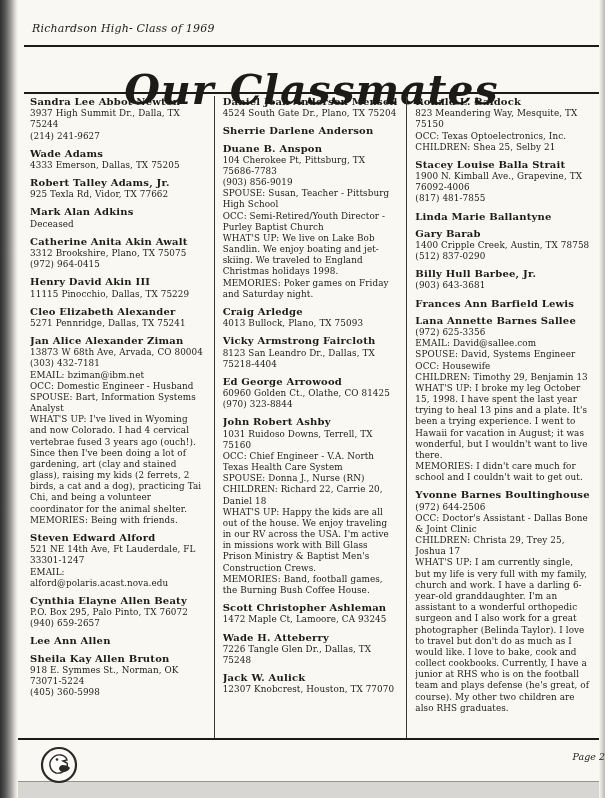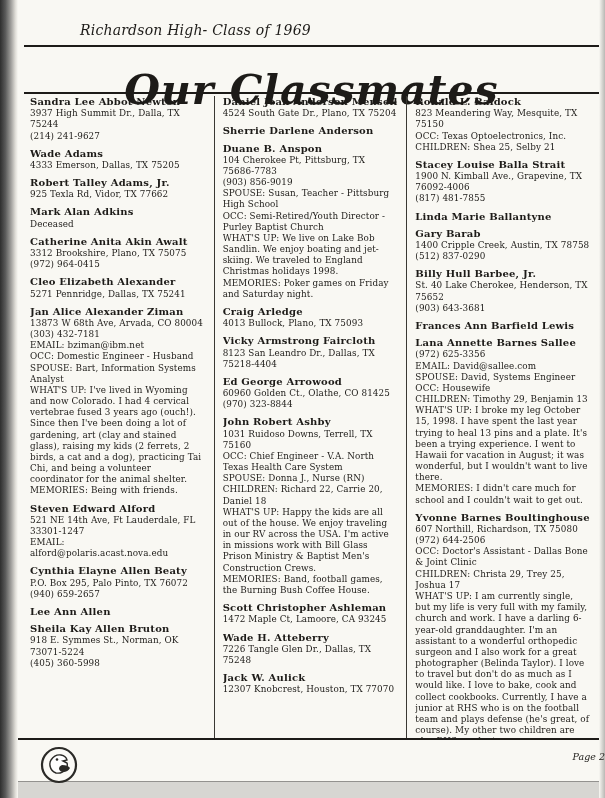--- a/index.html
+++ b/index.html
@@ -1,20 +1,20 @@
 <!DOCTYPE html>
 <html><head>
 <meta charset="utf-8">
 <style>
   html,body{margin:0;padding:0;background:#c9c8c4;}
   .scan{position:relative;width:605px;height:798px;overflow:hidden;background:#f9f8f3;font-family:"DejaVu Serif", serif;color:#1d1b18;}
   .gutter{position:absolute;left:0;top:0;bottom:0;width:18px;background:linear-gradient(to right,#2e2e2e 0%,#5a5a5a 30%,#9d9c99 60%,#dedcd6 85%,#f9f8f3 100%);z-index:5;}
   .right-edge{position:absolute;right:0;top:0;bottom:0;width:6px;background:linear-gradient(to left,#b9b8b4,#f9f8f3);z-index:5;}
   .page-bottom{position:absolute;left:0;right:0;top:781px;bottom:0;background:#d7d6d2;border-top:1px solid #93928f;z-index:4;}
-  .banner{position:absolute;top:22px;left:32px;font-style:italic;font-size:14px;letter-spacing:.2px;margin-left:48px;}
+  .banner{position:absolute;top:22px;left:32px;font-style:italic;font-size:11px;letter-spacing:.2px;}
   .banner-rule{position:absolute;top:45px;left:24px;right:0;height:2px;background:#1d1b18;}
   .title-wrap{position:absolute;top:48px;left:24px;right:6px;height:44px;border-bottom:2px solid #1d1b18;text-align:center;}
   .title{display:inline-block;margin:14px;font-size:41px;line-height:1;font-weight:bold;font-style:italic;letter-spacing:1px;transform:translateY(8px);}
   .columns{position:absolute;top:96px;left:30px;right:14px;bottom:60px;display:flex;overflow:hidden;}
   .col{flex:1;overflow:hidden;}
   .vrule{width:1px;background:#3a3833;margin:0 8px;}
   .entry{margin-bottom:6px;}
   .entry-name{font-weight:bold;font-size:10px;line-height:1.12;letter-spacing:.2px;margin-bottom:1px;}
   .entry-line{font-size:8.8px;line-height:1.27;letter-spacing:.1px;}
   .footer-rule{position:absolute;top:738px;left:0;right:0;height:2px;background:#1d1b18;z-index:3;}
@@ -53,20 +53,24 @@
         <div class="entry">
           <div class="entry-name">Mark Alan Adkins</div>
           <div class="entry-line">Deceased</div>
         </div>
         <div class="entry">
           <div class="entry-name">Catherine Anita Akin Awalt</div>
           <div class="entry-line">3312 Brookshire, Plano, TX 75075</div>
           <div class="entry-line">(972) 964-0415</div>
         </div>
         <div class="entry">
+          <div class="entry-name">Henry David Akin III</div>
+          <div class="entry-line">11115 Pinocchio, Dallas, TX 75229</div>
+        </div>
+        <div class="entry">
           <div class="entry-name">Cleo Elizabeth Alexander</div>
           <div class="entry-line">5271 Pennridge, Dallas, TX 75241</div>
         </div>
         <div class="entry">
           <div class="entry-name">Jan Alice Alexander Ziman</div>
           <div class="entry-line">13873 W 68th Ave, Arvada, CO 80004</div>
           <div class="entry-line">(303) 432-7181</div>
           <div class="entry-line">EMAIL: bziman@ibm.net</div>
           <div class="entry-line">OCC: Domestic Engineer - Husband</div>
           <div class="entry-line">SPOUSE: Bart, Information Systems Analyst</div>
@@ -161,39 +165,37 @@
         <div class="entry">
           <div class="entry-name">Linda Marie Ballantyne</div>
         </div>
         <div class="entry">
           <div class="entry-name">Gary Barab</div>
           <div class="entry-line">1400 Cripple Creek, Austin, TX 78758</div>
           <div class="entry-line">(512) 837-0290</div>
         </div>
         <div class="entry">
           <div class="entry-name">Billy Hull Barbee, Jr.</div>
-          <div class="entry-line">St. 40 Lake Cherokee, Henderson, TX 75652</div>
           <div class="entry-line">(903) 643-3681</div>
         </div>
         <div class="entry">
           <div class="entry-name">Frances Ann Barfield Lewis</div>
         </div>
         <div class="entry">
           <div class="entry-name">Lana Annette Barnes Sallee</div>
           <div class="entry-line">(972) 625-3356</div>
           <div class="entry-line">EMAIL: David@sallee.com</div>
           <div class="entry-line">SPOUSE: David, Systems Engineer</div>
           <div class="entry-line">OCC: Housewife</div>
           <div class="entry-line">CHILDREN: Timothy 29, Benjamin 13</div>
           <div class="entry-line">WHAT'S UP: I broke my leg October 15, 1998.  I have spent the last year trying to heal 13 pins and a plate.  It's been a trying experience.  I went to Hawaii for vacation in August; it was wonderful, but I wouldn't want to live there.</div>
           <div class="entry-line">MEMORIES: I didn't care much for school and I couldn't wait to get out.</div>
         </div>
         <div class="entry">
           <div class="entry-name">Yvonne Barnes Boultinghouse</div>
-          <div class="entry-line">607 Northill, Richardson, TX 75080</div>
           <div class="entry-line">(972) 644-2506</div>
           <div class="entry-line">OCC: Doctor's Assistant - Dallas Bone &amp; Joint Clinic</div>
           <div class="entry-line">CHILDREN: Christa 29, Trey 25, Joshua 17</div>
           <div class="entry-line">WHAT'S UP: I am currently single, but my life is very full with my family, church and work.  I have a darling 6-year-old granddaughter.  I'm an assistant to a wonderful orthopedic surgeon and I also work for a great photographer (Belinda Taylor).  I love to travel but don't do as much as I would like.  I love to bake, cook and collect cookbooks.  Currently, I have a junior at RHS who is on the football team and plays defense (he's great, of course).  My other two children are also RHS graduates.</div>
         </div>
       </div>
   </div>
 
   <div class="footer-rule"></div>
 

